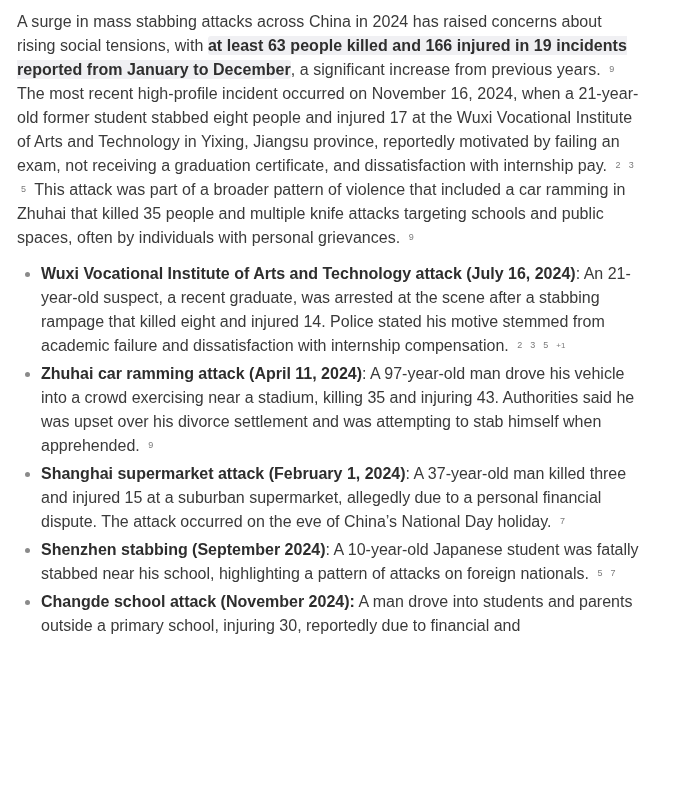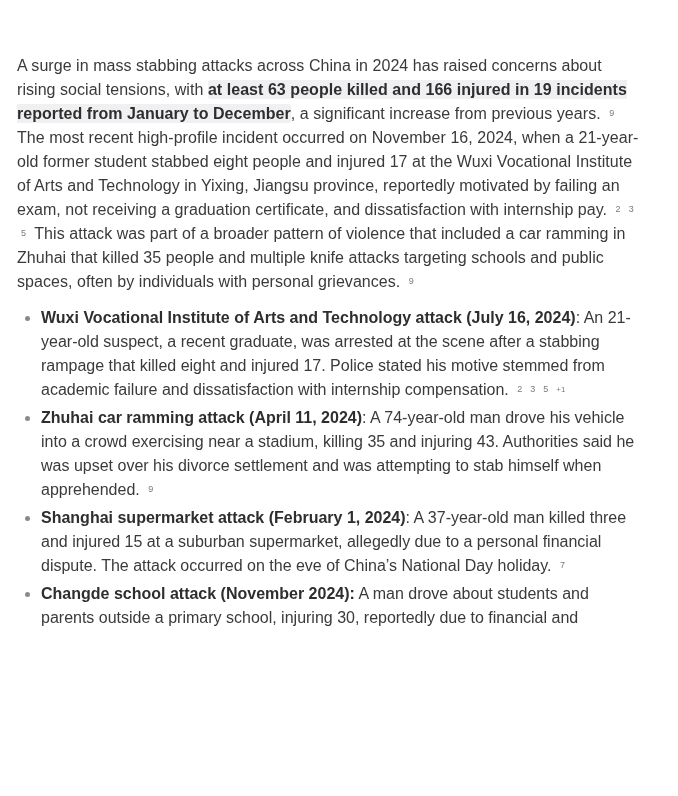--- a/index.html
+++ b/index.html
@@ -1,21 +1,21 @@
 <!DOCTYPE html>
 <html><head>
 <meta charset="utf-8">
 <style>
   html, body { margin: 0; padding: 0; background: #ffffff; }
   body {
     width: 678px; height: 796px; overflow: hidden;
     font-family: "Liberation Sans", "DejaVu Sans", sans-serif;
     color: #3a3a3a; font-size: 16px; line-height: 24px;
   }
-  .wrap { padding: 10px 38px 0 17px; position: relative; top: 0px; margin-top: 44px; }
+  .wrap { padding: 10px 38px 0 17px; position: relative; top: 0px; }
   p.lead { margin: 0 0 12px 0; letter-spacing: 0.05px; }
   strong { font-weight: bold; color: #2e2e2e; }
   .hl { background: #f0f0f3; border-radius: 3px; padding: 1px 0; }
   .cite {
     font-size: 9px; color: #7a7a7a; display: inline-block;
     padding: 0 4px; vertical-align: 3px; line-height: 10px; cursor: pointer;
   }
   .cite.more { font-size: 8px; }
   ul { margin: 0; padding: 0 0 0 24px; list-style: none; }
   li { position: relative; margin: 0 0 4px 0; }
@@ -33,28 +33,32 @@
     <span>A surge in mass stabbing attacks across China in 2024 has raised concerns about rising social tensions, with </span><strong class="hl">at least 63 people killed and 166 injured in 19 incidents reported from January to December</strong><span>, a significant increase from previous years.</span>
     <span class="cite">9</span>
     <span>The most recent high-profile incident occurred on November 16, 2024, when a 21-year-old former student stabbed eight people and injured 17 at the Wuxi Vocational Institute of Arts and Technology in Yixing, Jiangsu province, reportedly motivated by failing an exam, not receiving a graduation certificate, and dissatisfaction with internship pay.</span>
     <span class="cite">2</span><span class="cite">3</span><span class="cite">5</span>
     <span>This attack was part of a broader pattern of violence that included a car ramming in Zhuhai that killed 35 people and multiple knife attacks targeting schools and public spaces, often by individuals with personal grievances.</span>
     <span class="cite">9</span>
   </p>
 
   <ul>
     <li>
-      <strong>Wuxi Vocational Institute of Arts and Technology attack (July 16, 2024)</strong><span>: An 21-year-old suspect, a recent graduate, was arrested at the scene after a stabbing rampage that killed eight and injured 17. Police stated his motive stemmed from academic failure and dissatisfaction with internship compensation.</span>
+      <strong>Wuxi Vocational Institute of Arts and Technology attack (July 16, 2024)</strong><span>: An 21-year-old suspect, a recent graduate, was arrested at the scene after a stabbing rampage that killed eight and injured 14. Police stated his motive stemmed from academic failure and dissatisfaction with internship compensation.</span>
       <span class="cite">2</span><span class="cite">3</span><span class="cite">5</span><span class="cite more">+1</span>
     </li>
     <li>
-      <strong>Zhuhai car ramming attack (April 11, 2024)</strong><span>: A 74-year-old man drove his vehicle into a crowd exercising near a stadium, killing 35 and injuring 43. Authorities said he was upset over his divorce settlement and was attempting to stab himself when apprehended.</span>
+      <strong>Zhuhai car ramming attack (April 11, 2024)</strong><span>: A 97-year-old man drove his vehicle into a crowd exercising near a stadium, killing 35 and injuring 43. Authorities said he was upset over his divorce settlement and was attempting to stab himself when apprehended.</span>
       <span class="cite">9</span>
     </li>
     <li>
       <strong>Shanghai supermarket attack (February 1, 2024)</strong><span>: A 37-year-old man killed three and injured 15 at a suburban supermarket, allegedly due to a personal financial dispute. The attack occurred on the eve of China’s National Day holiday.</span>
       <span class="cite">7</span>
     </li>
     <li>
-      <strong>Changde school attack (November 2024):</strong><span> A man drove about students and parents outside a primary school, injuring 30, reportedly due to financial and</span>
+      <strong>Shenzhen stabbing (September 2024)</strong><span>: A 10-year-old Japanese student was fatally stabbed near his school, highlighting a pattern of attacks on foreign nationals.</span>
+      <span class="cite">5</span><span class="cite">7</span>
+    </li>
+    <li>
+      <strong>Changde school attack (November 2024):</strong><span> A man drove into students and parents outside a primary school, injuring 30, reportedly due to financial and</span>
     </li>
   </ul>
 </div>
 
 </body></html>

